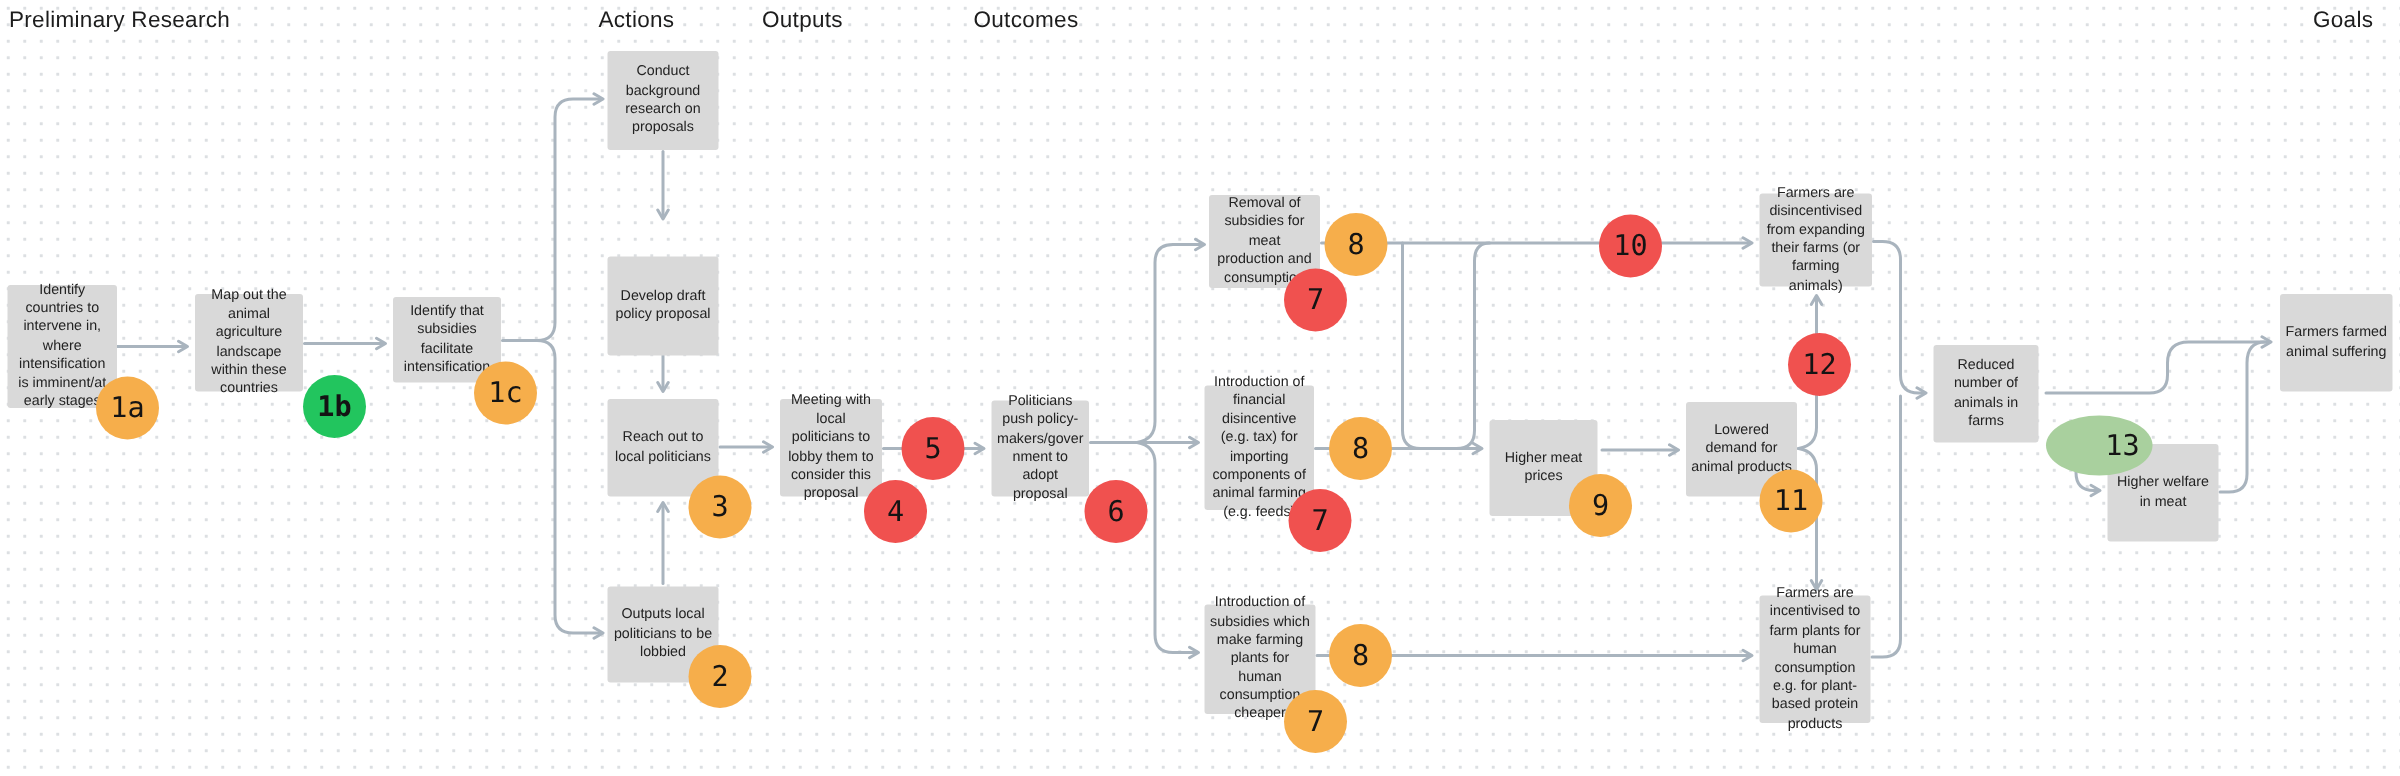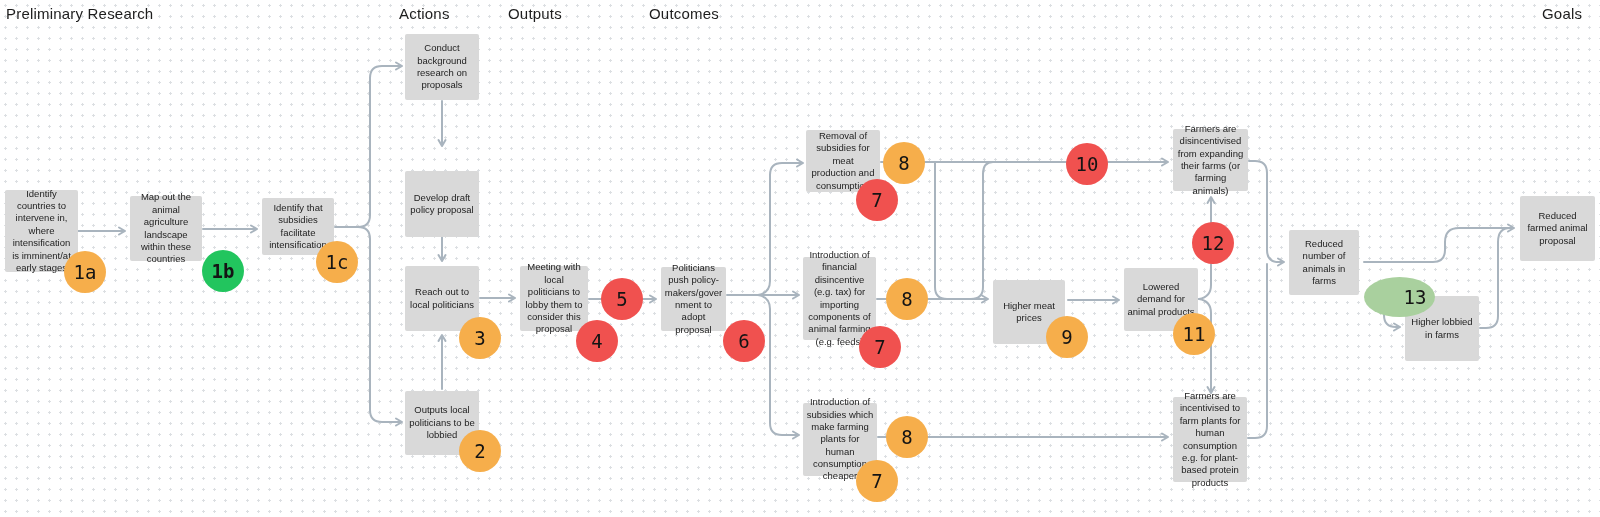--- a/index.html
+++ b/index.html
@@ -107,22 +107,22 @@
       <div class="node" style="left: 520px; top: 266px; width: 68px; height: 65px;">Meeting with local politicians to lobby them to consider this proposal</div>
       <div class="node" style="left: 661px; top: 267px; width: 65px; height: 64px;">Politicians push policy-makers/government to adopt proposal</div>
       <div class="node" style="left: 806px; top: 130px; width: 74px; height: 62px;">Removal of subsidies for meat production and consumption</div>
       <div class="node" style="left: 803px; top: 257px; width: 73px; height: 83px;">Introduction of financial disincentive (e.g. tax) for importing components of animal farming (e.g. feeds)</div>
       <div class="node" style="left: 803px; top: 403px; width: 74px; height: 73px;">Introduction of subsidies which make farming plants for human consumption cheaper</div>
       <div class="node" style="left: 993px; top: 280px; width: 72px; height: 64px;">Higher meat prices</div>
       <div class="node" style="left: 1124px; top: 268px; width: 74px; height: 63px;">Lowered demand for animal products</div>
       <div class="node" style="left: 1173px; top: 129px; width: 75px; height: 62px; text-align: center;">Farmers are disincentivised from expanding their farms (or farming animals)</div>
       <div class="node" style="left: 1173px; top: 397px; width: 74px; height: 85px;">Farmers are incentivised to farm plants for human consumption e.g. for plant-based protein products</div>
       <div class="node" style="left: 1289px; top: 230px; width: 70px; height: 65px;">Reduced number of animals in farms</div>
-      <div class="node" style="left: 1405px; top: 296px; width: 74px; height: 65px;">Higher lobbied in farms</div>
-      <div class="node" style="left: 1520px; top: 196px; width: 75px; height: 65px;">Reduced farmed animal proposal</div>
+      <div class="node" style="left: 1405px; top: 296px; width: 74px; height: 65px;">Higher welfare in meat</div>
+      <div class="node" style="left: 1520px; top: 196px; width: 75px; height: 65px;">Farmers farmed animal suffering</div>
     </div>
   <div id="badges">
       <div class="badge" style="left: 64px; top: 251px; width: 42px; height: 42px; background: rgb(246, 174, 75);">1a</div>
       <div class="badge" style="left: 202px; top: 250px; width: 42px; height: 42px; background: #22c55e; font-weight: bold;">1b</div>
       <div class="badge" style="left: 316px; top: 241px; width: 42px; height: 42px; background: rgb(246, 174, 75);">1c</div>
       <div class="badge" style="left: 459px; top: 430px; width: 42px; height: 42px; background: rgb(246, 174, 75);">2</div>
       <div class="badge" style="left: 459px; top: 317px; width: 42px; height: 42px; background: rgb(246, 174, 75);">3</div>
       <div class="badge" style="left: 576px; top: 320px; width: 42px; height: 42px; background: rgb(240, 81, 79);">4</div>
       <div class="badge" style="left: 601px; top: 278px; width: 42px; height: 42px; background: rgb(240, 81, 79);">5</div>
       <div class="badge" style="left: 723px; top: 320px; width: 42px; height: 42px; background: rgb(240, 81, 79);">6</div>

